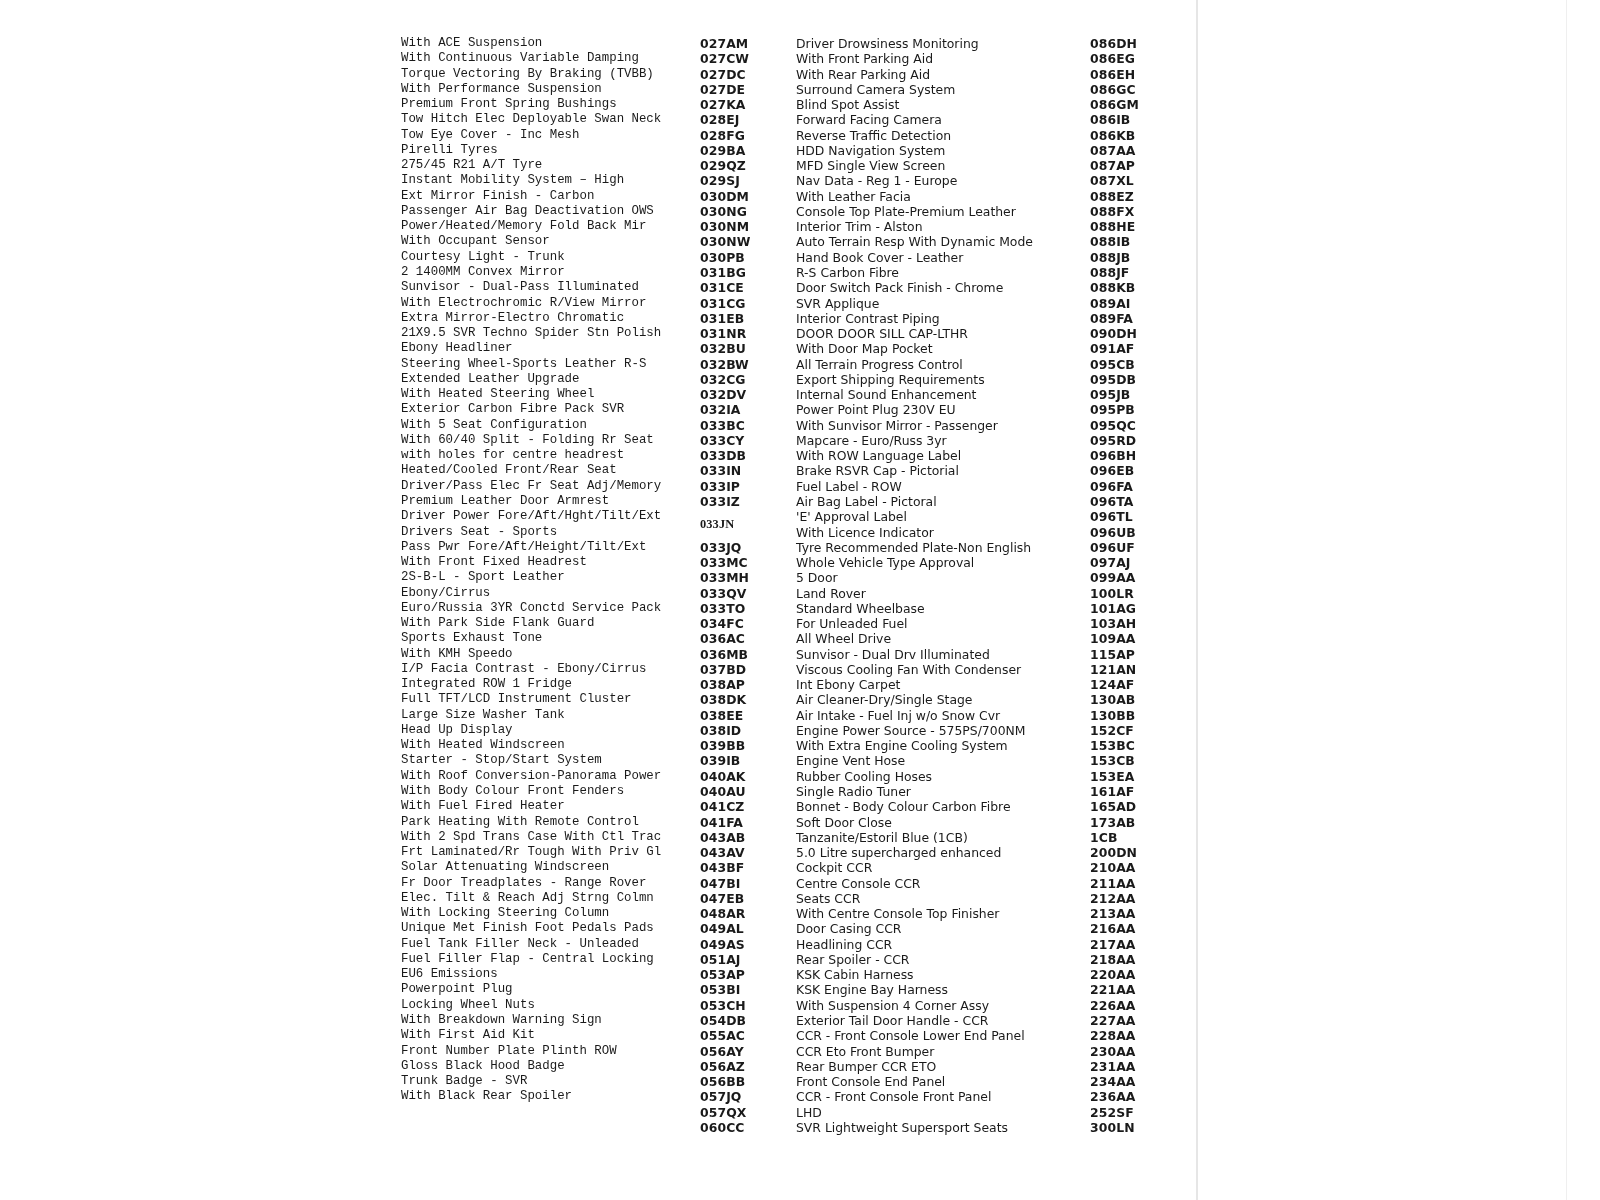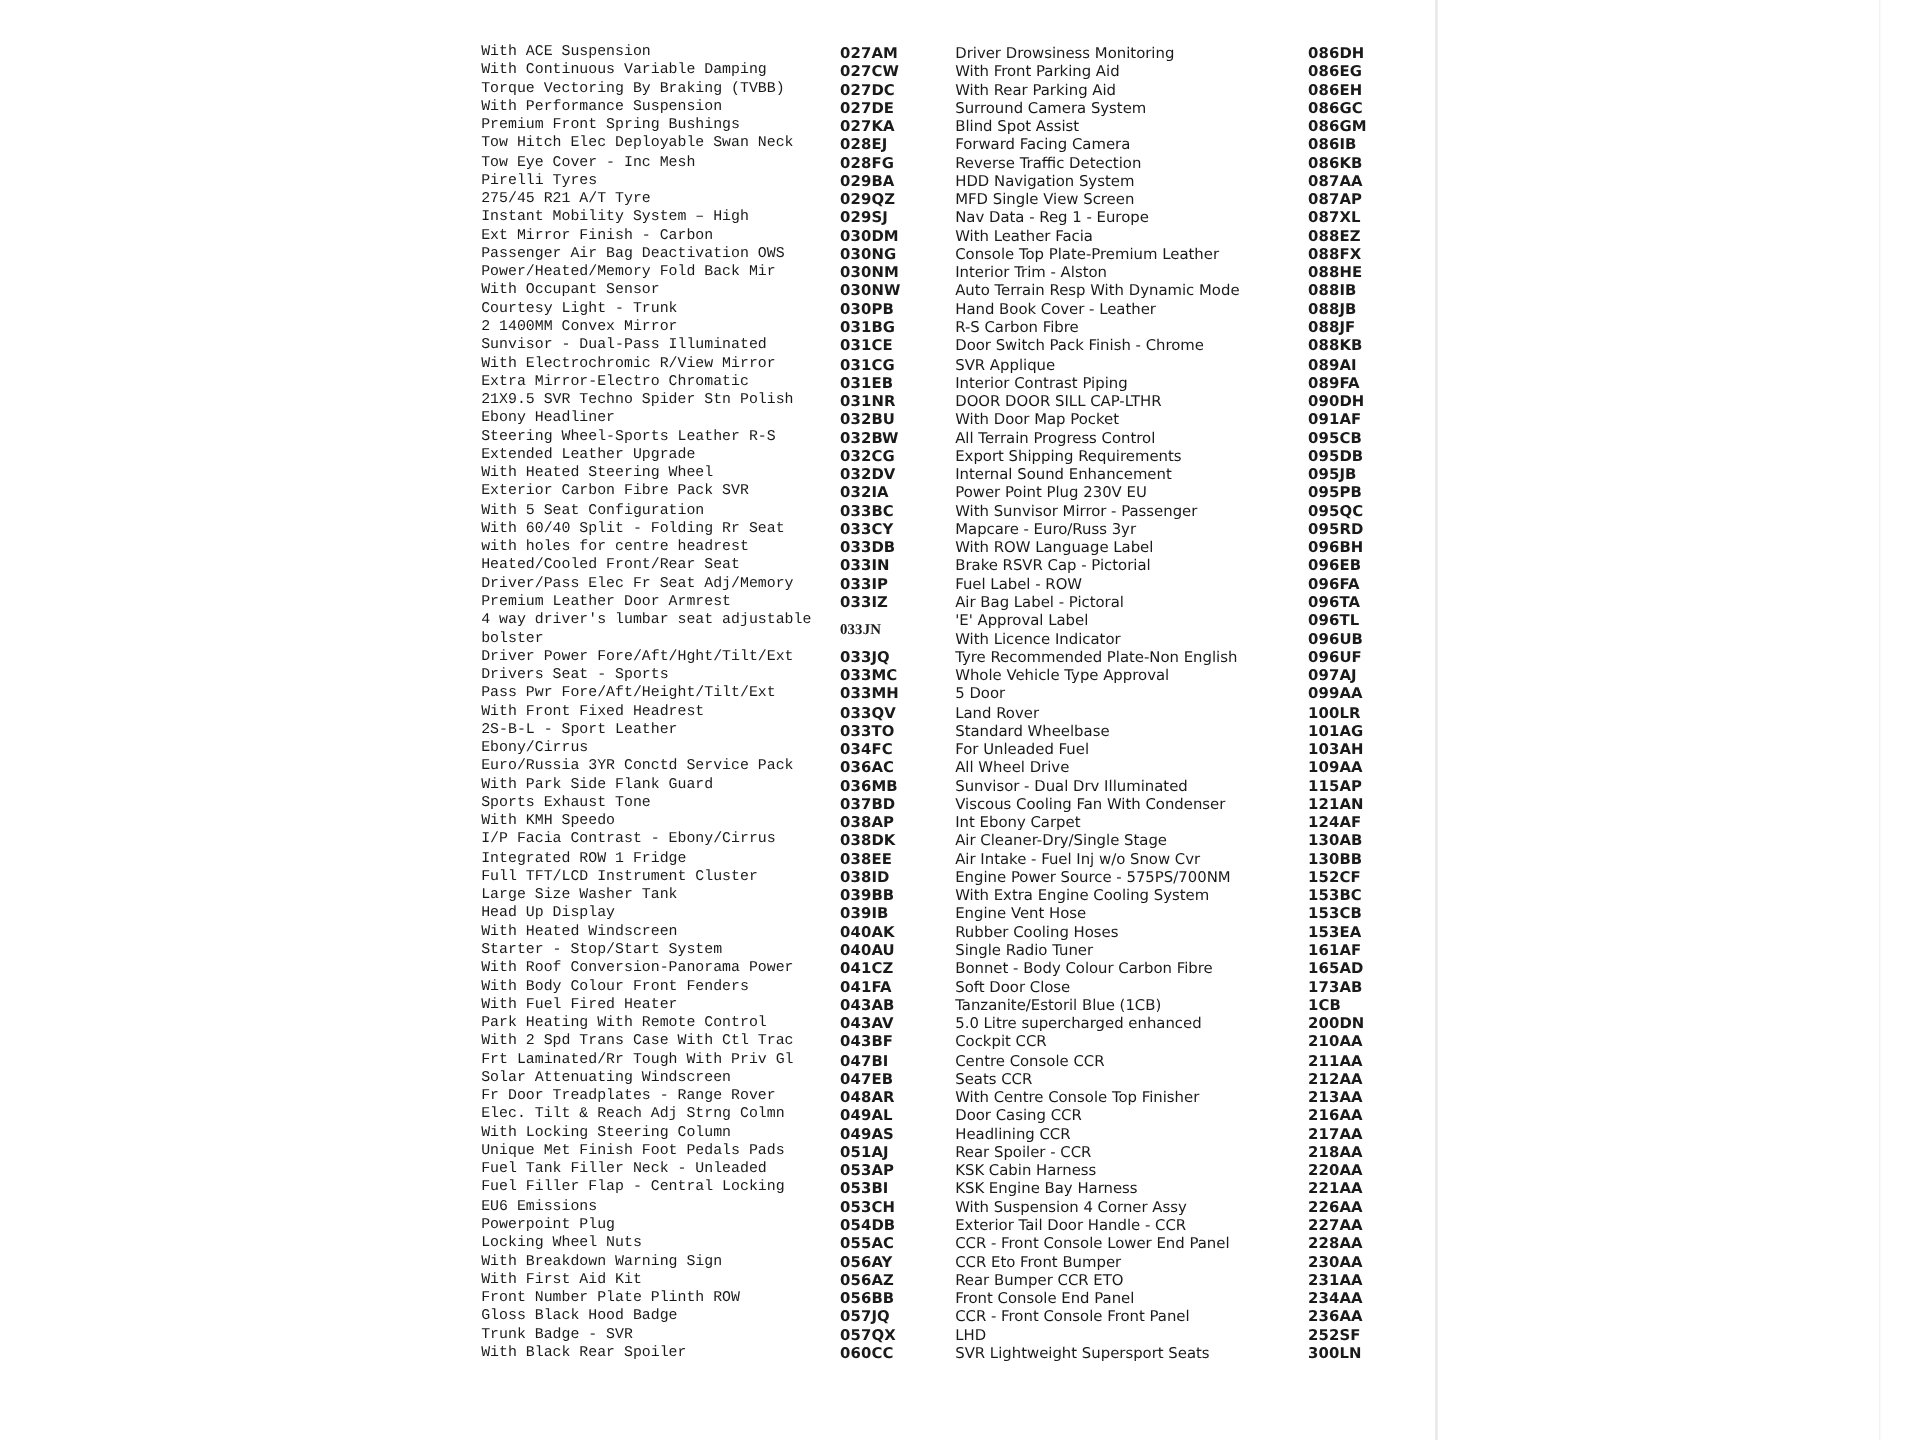--- a/index.html
+++ b/index.html
@@ -123,21 +123,20 @@
         <div class="row desc">Steering Wheel-Sports Leather R-S</div>
         <div class="row desc">Extended Leather Upgrade</div>
         <div class="row desc">With Heated Steering Wheel</div>
         <div class="row desc">Exterior Carbon Fibre Pack SVR</div>
         <div class="row desc">With 5 Seat Configuration</div>
         <div class="row desc">With 60/40 Split - Folding Rr Seat</div>
         <div class="row desc">with holes for centre headrest</div>
         <div class="row desc">Heated/Cooled Front/Rear Seat</div>
         <div class="row desc">Driver/Pass Elec Fr Seat Adj/Memory</div>
         <div class="row desc">Premium Leather Door Armrest</div>
-        <div class="row desc wrap">4 way driver's lumbar seat adjustable bolster</div>
         <div class="row desc">Driver Power Fore/Aft/Hght/Tilt/Ext</div>
         <div class="row desc">Drivers Seat - Sports</div>
         <div class="row desc">Pass Pwr Fore/Aft/Height/Tilt/Ext</div>
         <div class="row desc">With Front Fixed Headrest</div>
         <div class="row desc">2S-B-L - Sport Leather</div>
         <div class="row desc">Ebony/Cirrus</div>
         <div class="row desc">Euro/Russia 3YR Conctd Service Pack</div>
         <div class="row desc">With Park Side Flank Guard</div>
         <div class="row desc">Sports Exhaust Tone</div>
         <div class="row desc">With KMH Speedo</div>

